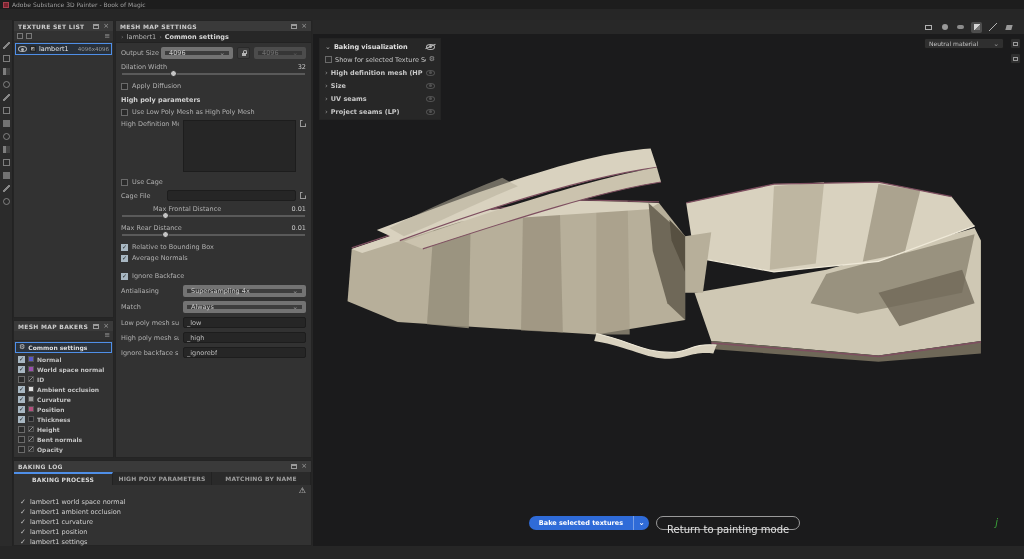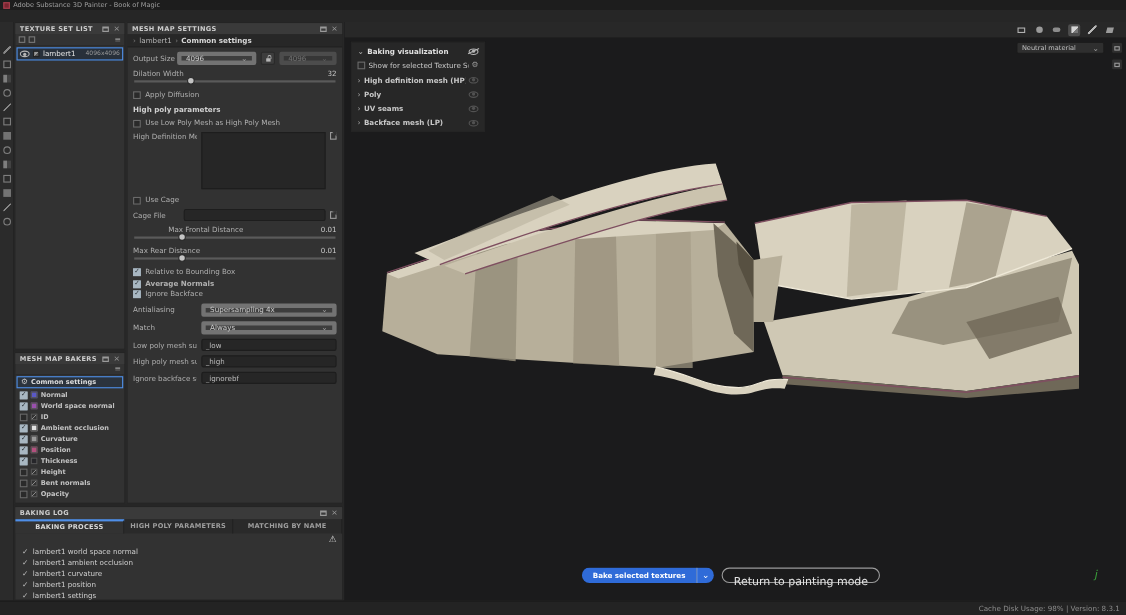--- a/index.html
+++ b/index.html
@@ -289,21 +289,21 @@
           <span class="val">0.01</span>
         </div>
         <div class="slider">
           <span class="knob" style="left:22%;"></span>
         </div>
 
         <div class="frow" style="margin-bottom:3px;">
           <span class="cb on">✓</span>
           <span class="lbl">Relative to Bounding Box</span>
         </div>
-        <div class="frow" style="margin-bottom:1px;font-weight:bold;">
+        <div class="frow" style="margin-bottom:10px;">
           <span class="cb on">✓</span>
           <span class="lbl">Average Normals</span>
         </div>
         <div class="frow">
           <span class="cb on">✓</span>
           <span class="lbl">Ignore Backface</span>
         </div>
 
         <div class="frow" style="margin-top:5px;">
           <span class="lbl w">Antialiasing</span>
@@ -483,31 +483,31 @@
           <span class="viz-lbl">Show for selected Texture Set only</span>
           <span class="gear" style="opacity:.7;">⚙</span>
         </div>
         <div class="viz-row">
           <span class="viz-arr">›</span>
           <span class="viz-lbl bold">High definition mesh (HP)</span>
           <span class="eye dim"></span>
         </div>
         <div class="viz-row">
           <span class="viz-arr">›</span>
-          <span class="viz-lbl bold">Poly</span>
+          <span class="viz-lbl bold">Size</span>
           <span class="eye dim"></span>
         </div>
         <div class="viz-row">
           <span class="viz-arr">›</span>
           <span class="viz-lbl bold">UV seams</span>
           <span class="eye dim"></span>
         </div>
         <div class="viz-row">
           <span class="viz-arr">›</span>
-          <span class="viz-lbl bold">Backface mesh (LP)</span>
+          <span class="viz-lbl bold">Project seams (LP)</span>
           <span class="eye dim"></span>
         </div>
       </div>
 
       <div class="mat-dd">
         <span class="dtxt">Neutral material</span>
         <span class="chev">⌄</span>
       </div>
       <div class="edge-btn" style="top:18px;">
           <span class="in"></span>
@@ -566,17 +566,14 @@
         <div class="return-btn">
           <span class="btxt">Return to painting mode</span>
         </div>
       </div>
 
       <span class="green-mark">j</span>
     </div>
 
   </div>
 
-  <div class="statusbar">
-    <span class="status-txt">Cache Disk Usage:  98% | Version: 8.3.1</span>
-  </div>
 
 </div>
 
 </body></html>

